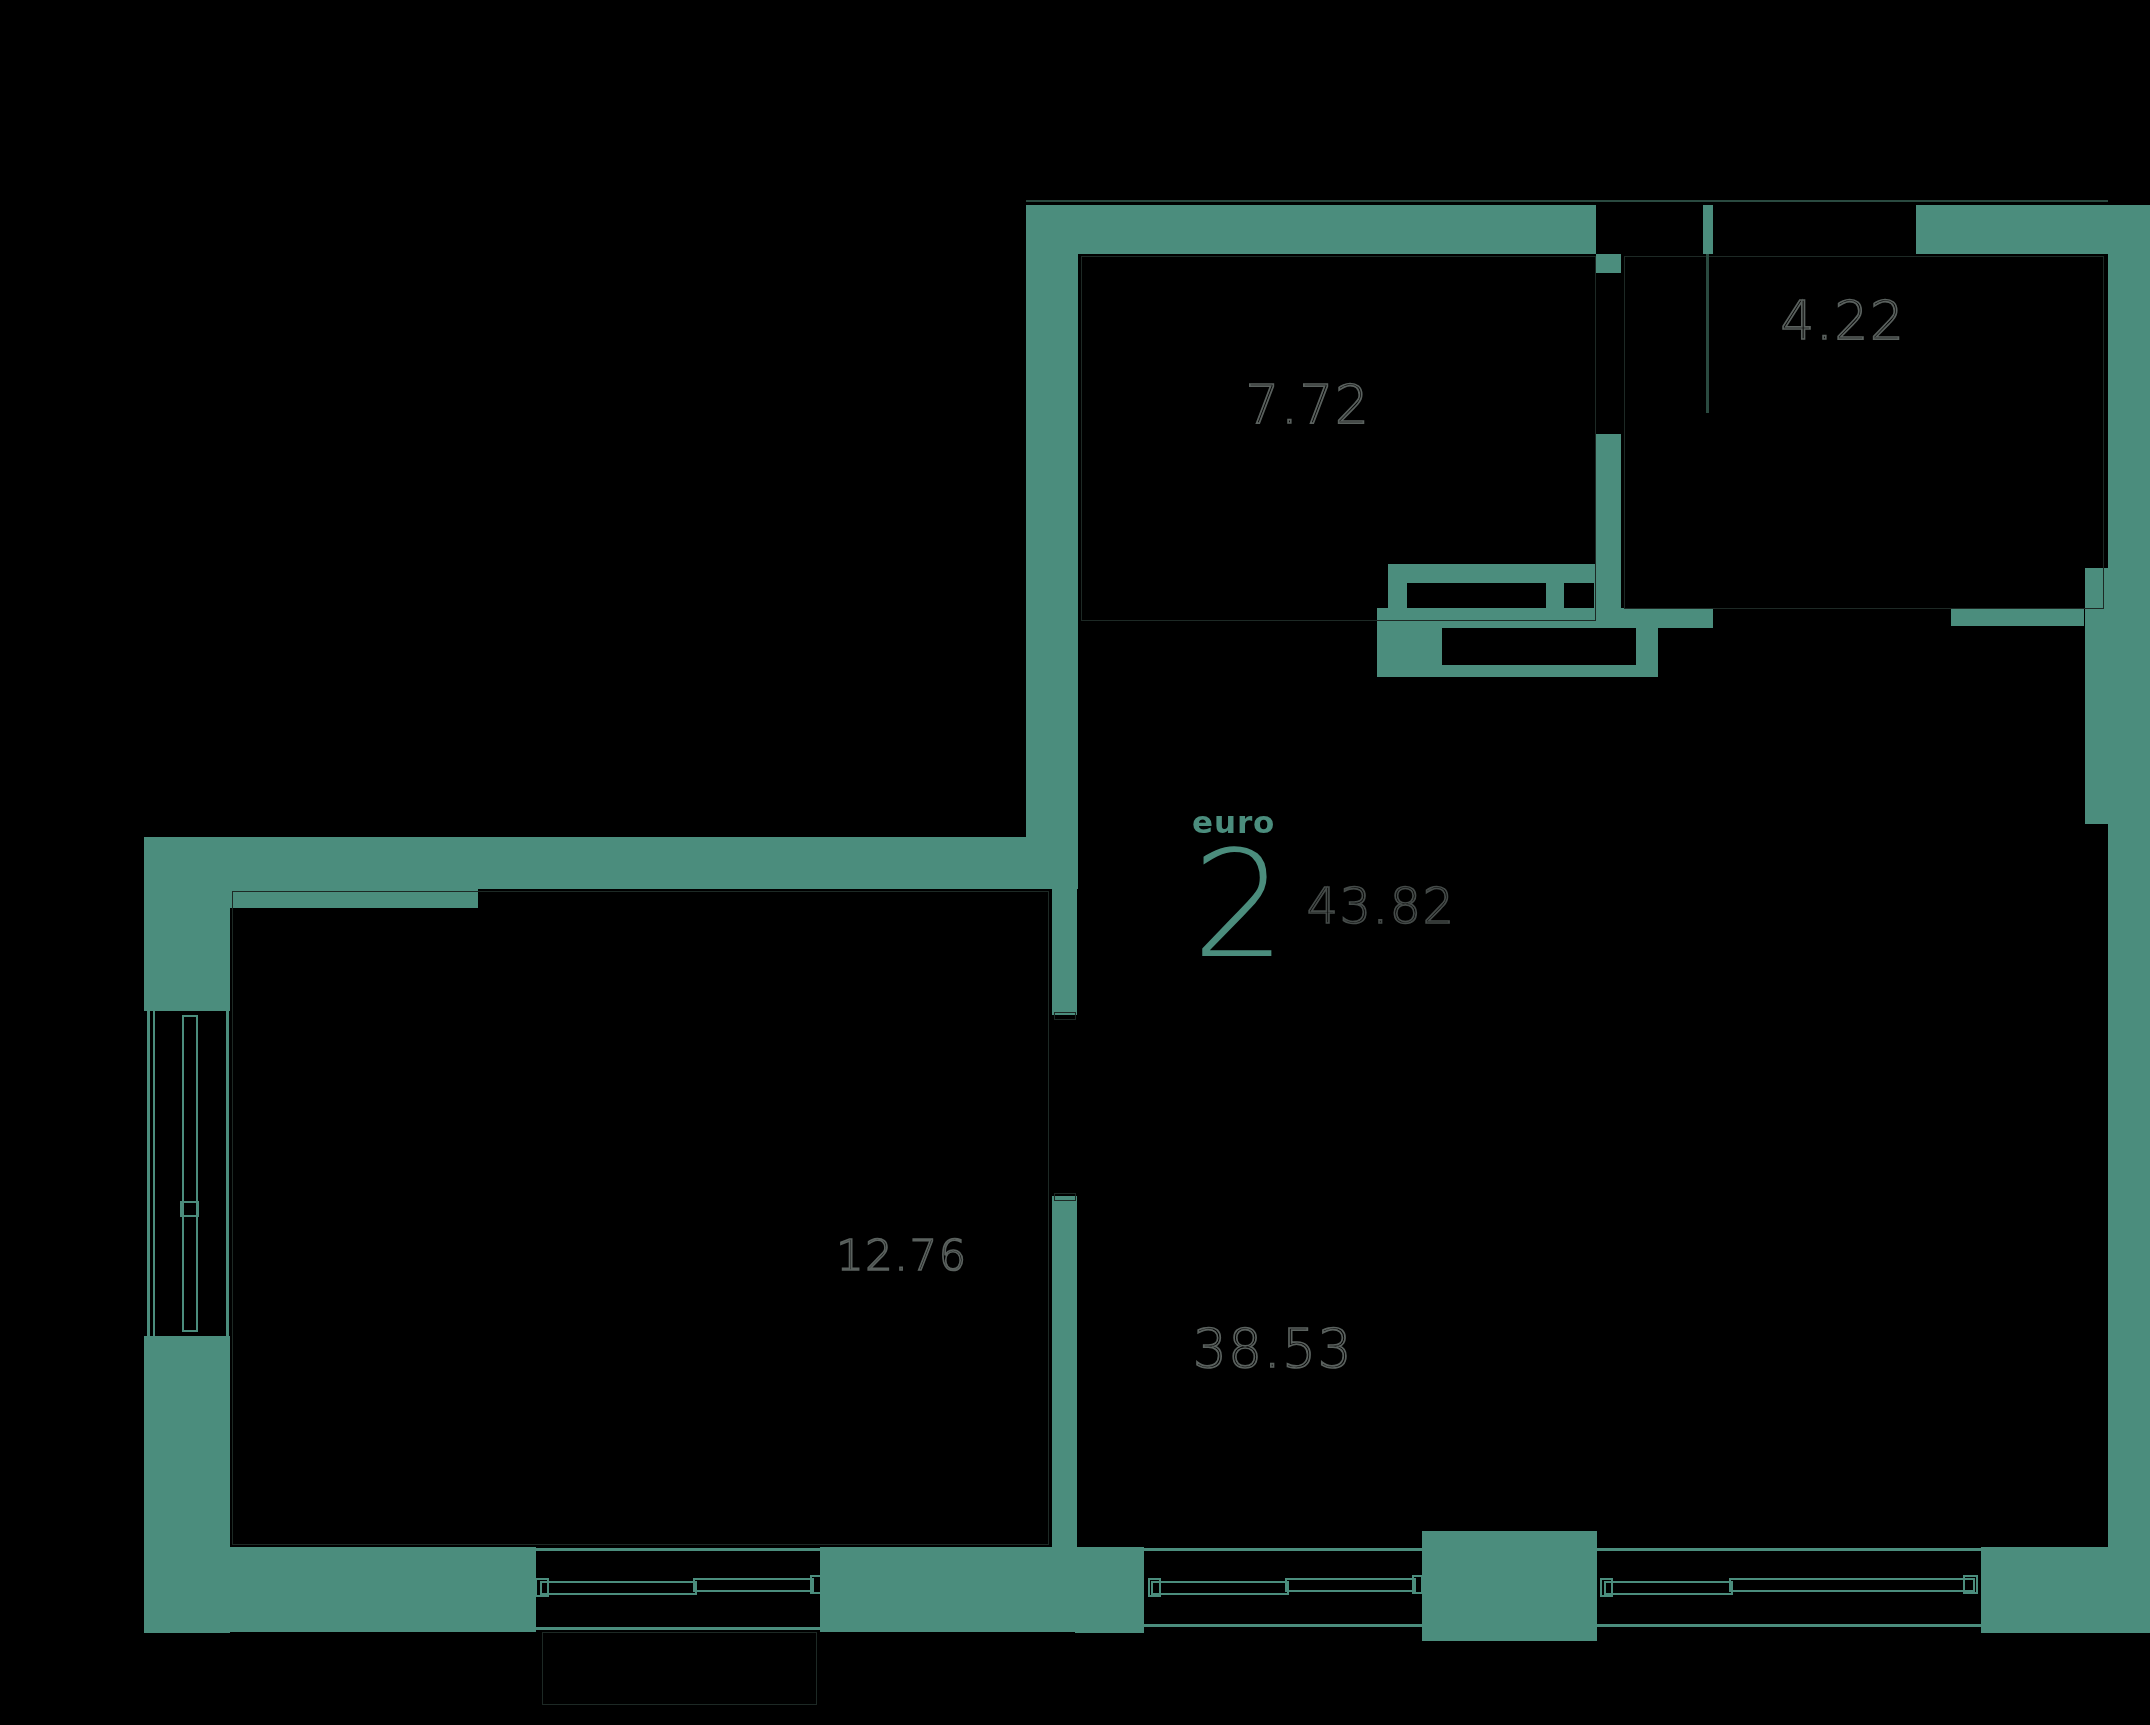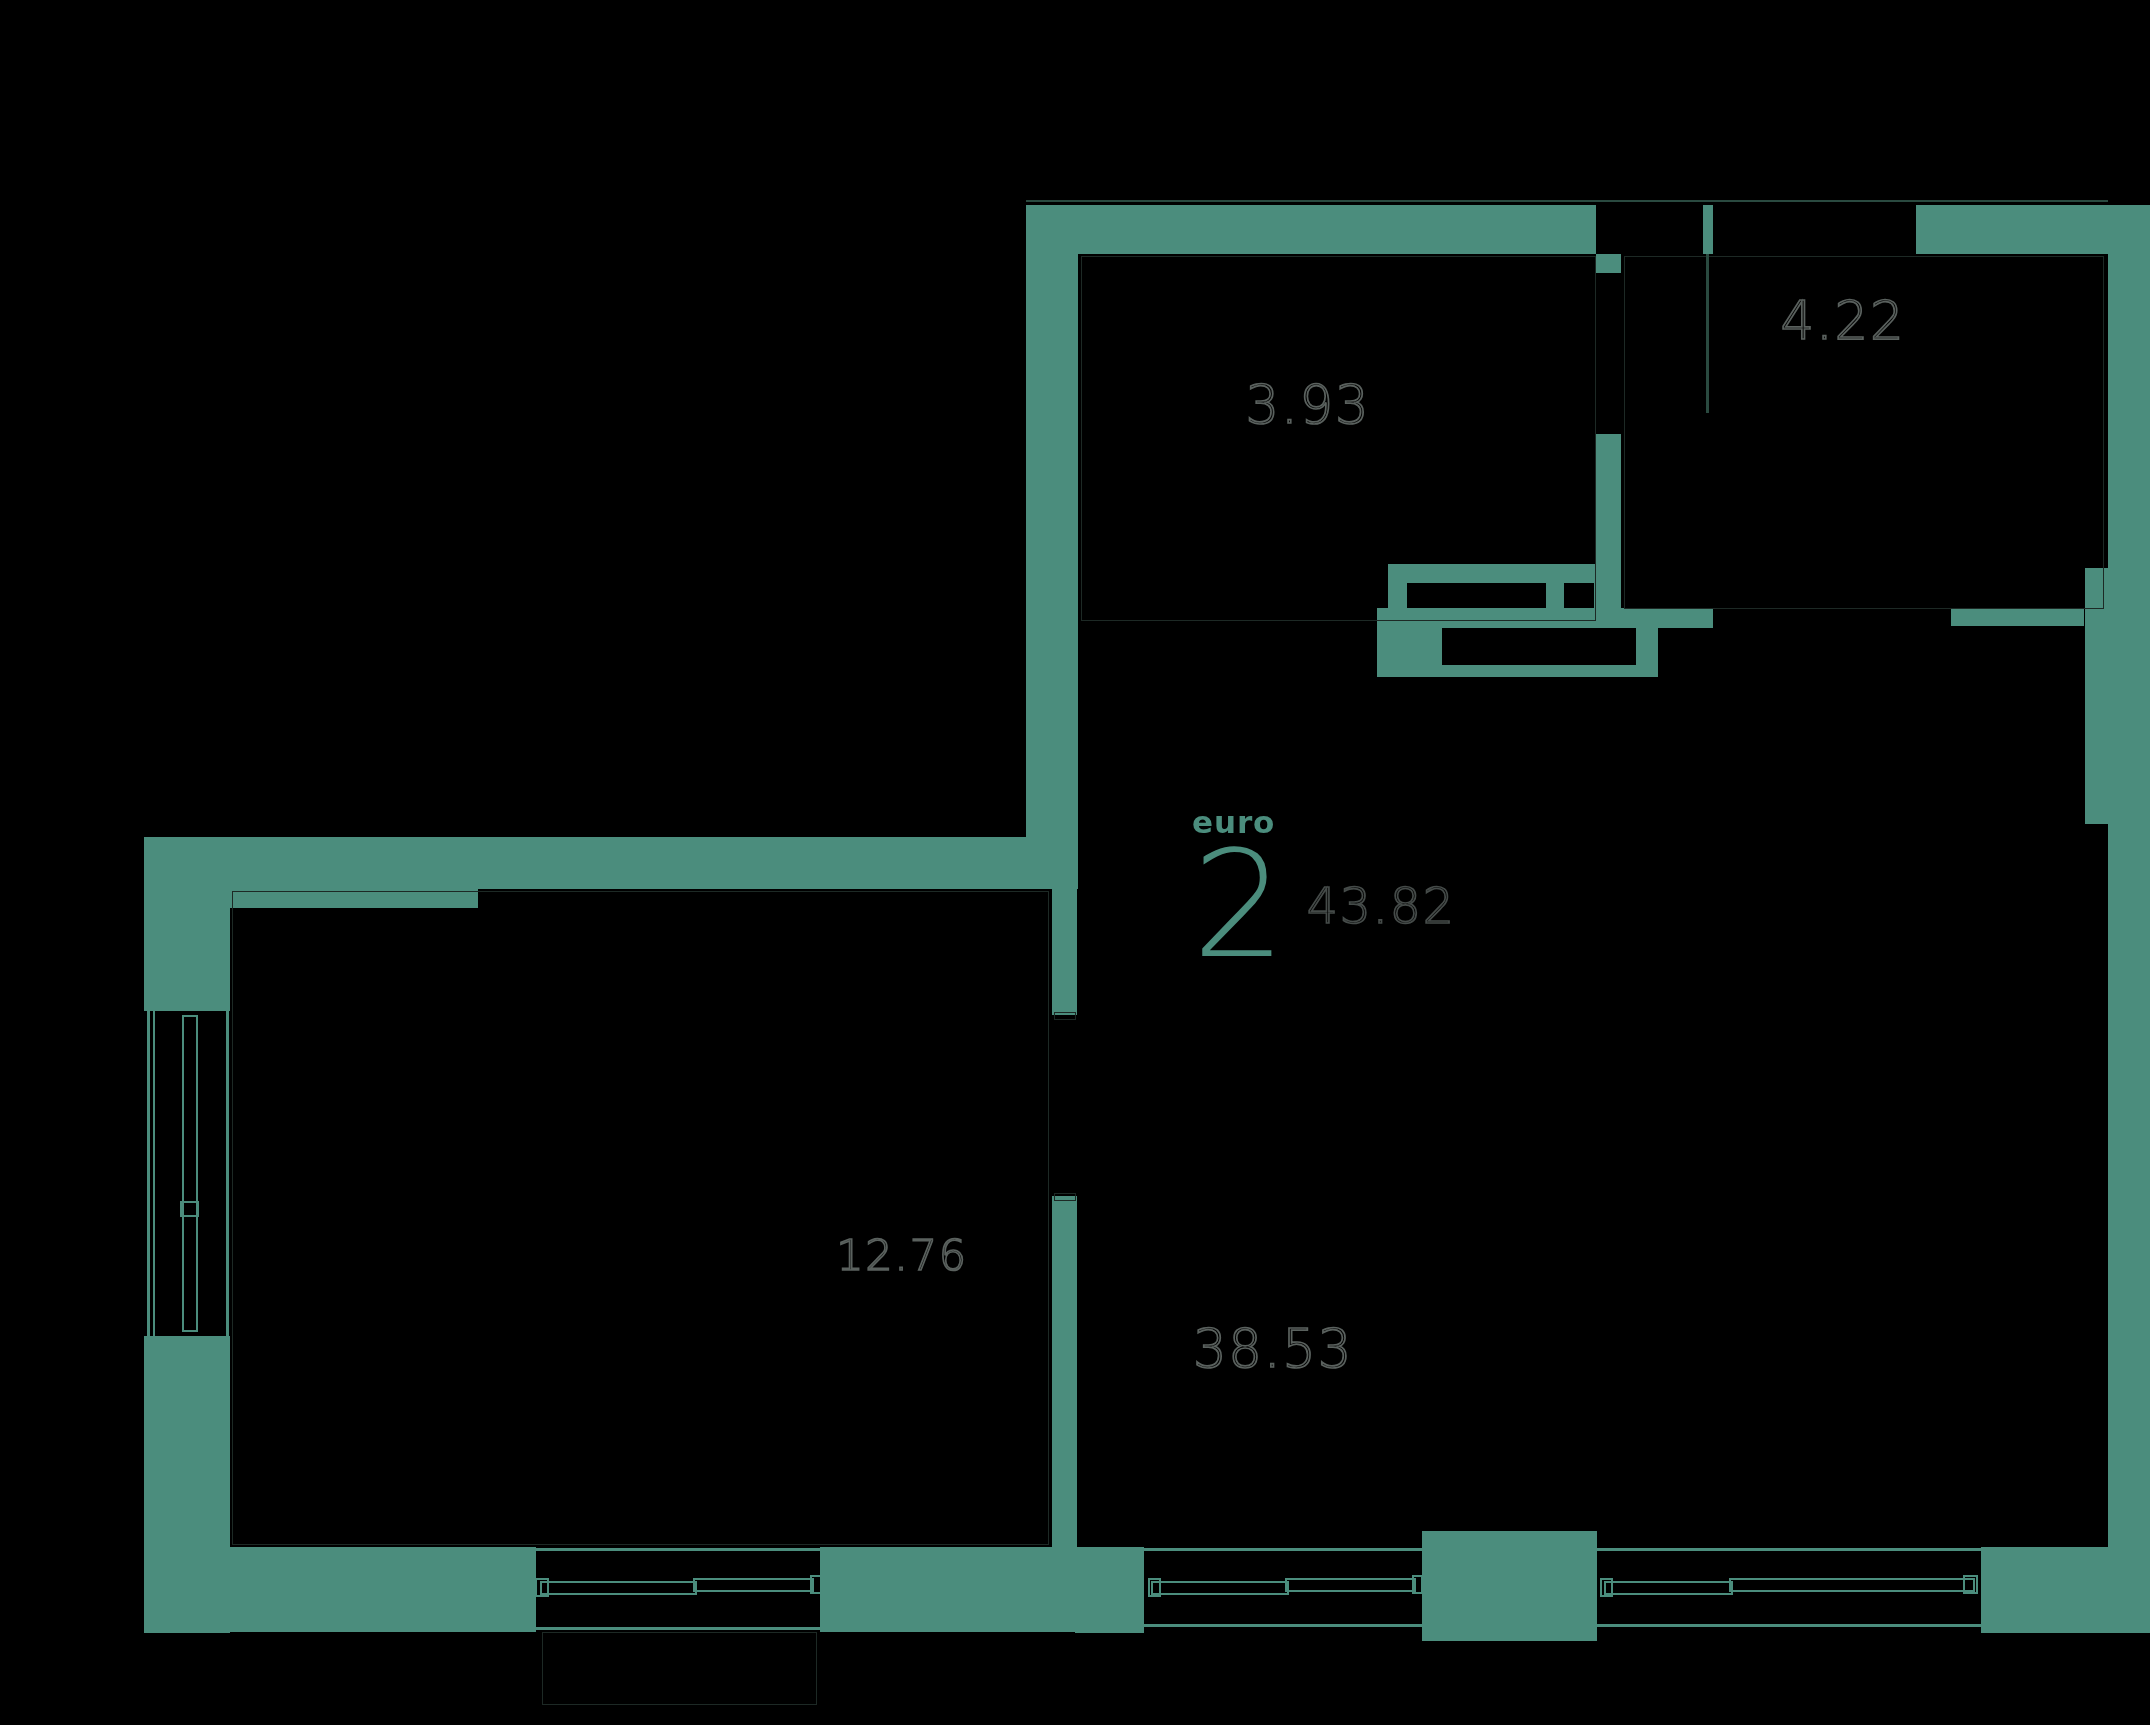--- a/index.html
+++ b/index.html
@@ -84,18 +84,18 @@
     <div class="frame" style="left: 1600px; top: 1578px; width: 13px; height: 19px;"></div>
     <div class="frame" style="left: 1963px; top: 1575px; width: 14.6px; height: 19px;"></div>
     <div class="outline" style="left: 1081px; top: 256px; width: 515px; height: 365px;"></div>
     <div class="outline" style="left: 1624px; top: 256px; width: 480px; height: 353px;"></div>
     <div class="outline" style="left: 232px; top: 891px; width: 817px; height: 654px;"></div>
     <div class="outline" style="left: 542px; top: 1632px; width: 275px; height: 73px;"></div>
     <div class="outline" style="left: 1054px; top: 1012px; width: 22.4px; height: 7.7px;"></div>
     <div class="outline" style="left: 1054px; top: 1193px; width: 22.4px; height: 7.7px;"></div>
     <div class="darkline" style="left: 1026px; top: 200px; width: 1082px; height: 1.7px;"></div>
     <div class="darkline" style="left: 1706px; top: 254px; width: 2.6px; height: 159px;"></div>
-    <div class="area-label" style="left: 1308px; top: 404px; font-size: 53px;">3.93</div>
+    <div class="area-label" style="left: 1308px; top: 404px; font-size: 53px;">7.72</div>
     <div class="area-label" style="left: 1843px; top: 320px; font-size: 53px;">4.22</div>
     <div class="area-label" style="left: 902px; top: 1255px; font-size: 43px;">12.76</div>
     <div class="area-label" style="left: 1273px; top: 1348px; font-size: 53px;">38.53</div>
   </div>
 
 
 </body></html>

